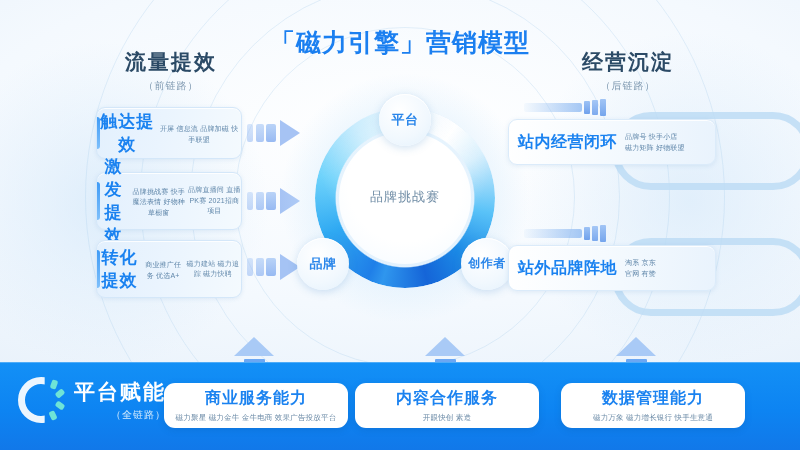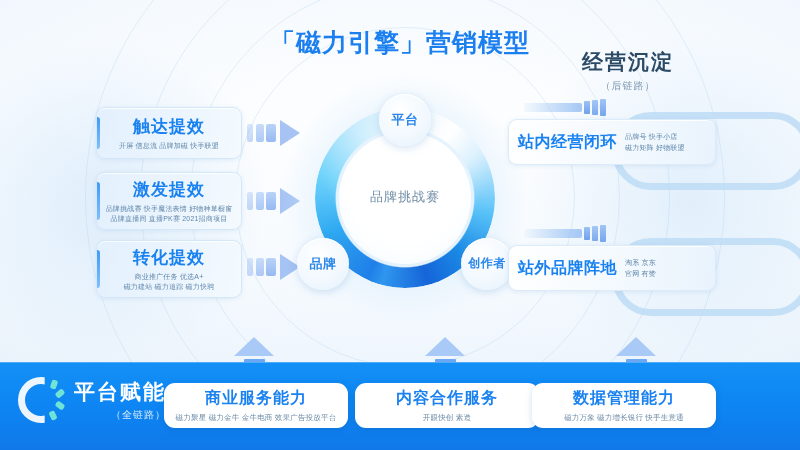--- a/index.html
+++ b/index.html
@@ -55,21 +55,21 @@
   #head-right { left:548px; top:48px; width:160px; }
 
   
   .lcard {
     position:absolute; left:96px; width:146px;
     border-radius:9px;
     background:linear-gradient(100deg,#e3f0fd 0%,#eaf4fe 45%,#f4fafe 100%);
     border:1px solid #d4e7f9;
     box-shadow:0 1px 4px rgba(110,160,205,.16), inset 0 1px 0 rgba(255,255,255,.85);
     text-align:center;
-    display:flex; flex-direction:column; align-items:center; justify-content:center;
+    display:flex; flex-direction:row; align-items:center; justify-content:center;
   }
   .lcard::before {
     content:""; position:absolute; left:0; top:9px; bottom:9px; width:3px;
     border-radius:0 3px 3px 0;
     background:linear-gradient(#3f9bf6,#7fc0fb);
   }
   .lcard .lc-title {
     font-size:17px; font-weight:bold; color:#1a82f0; letter-spacing:1px;
   }
   .lcard .lc-sub {
@@ -267,40 +267,44 @@
     display:flex; flex-direction:column; align-items:center; justify-content:center;
   }
   .bcard .bc-title {
     font-size:16px; font-weight:bold; color:#1a82f0; letter-spacing:1px;
   }
   .bcard .bc-sub {
     font-size:7.5px; color:#6d8ca8; margin-top:4px; letter-spacing:.2px;
   }
   #bcard-0 { left:164px; }
   #bcard-1 { left:355px; }
-  #bcard-2 { left:532px;font-family:Liberation Serif, serif; }
+  #bcard-2 { left:561px; }
 </style>
 </head>
 <body>
 
 <div class="bg">
   <div class="bg-glow-l"></div>
   <div class="bg-glow-r"></div>
   <div class="bg-rings">
     <i style="width:340px;height:340px"></i>
     <i style="width:430px;height:430px"></i>
     <i style="width:530px;height:530px"></i>
     <i style="width:640px;height:640px"></i>
   </div>
 </div>
 
 <div class="stage">
 
   <div class="title">「磁力引擎」营销模型</div>
 
+  <div class="col-head" id="head-left">
+    <div class="ch-main">流量提效</div>
+    <div class="ch-sub">（前链路）</div>
+  </div>
   <div class="col-head" id="head-right">
     <div class="ch-main">经营沉淀</div>
     <div class="ch-sub">（后链路）</div>
   </div>
 
   <div class="lcard" id="lcard-0">
     <div class="lc-title">触达提效</div>
     <div class="lc-sub">开屏 信息流 品牌加磁 快手联盟</div>
   </div>
   <div class="lcard" id="lcard-1">

